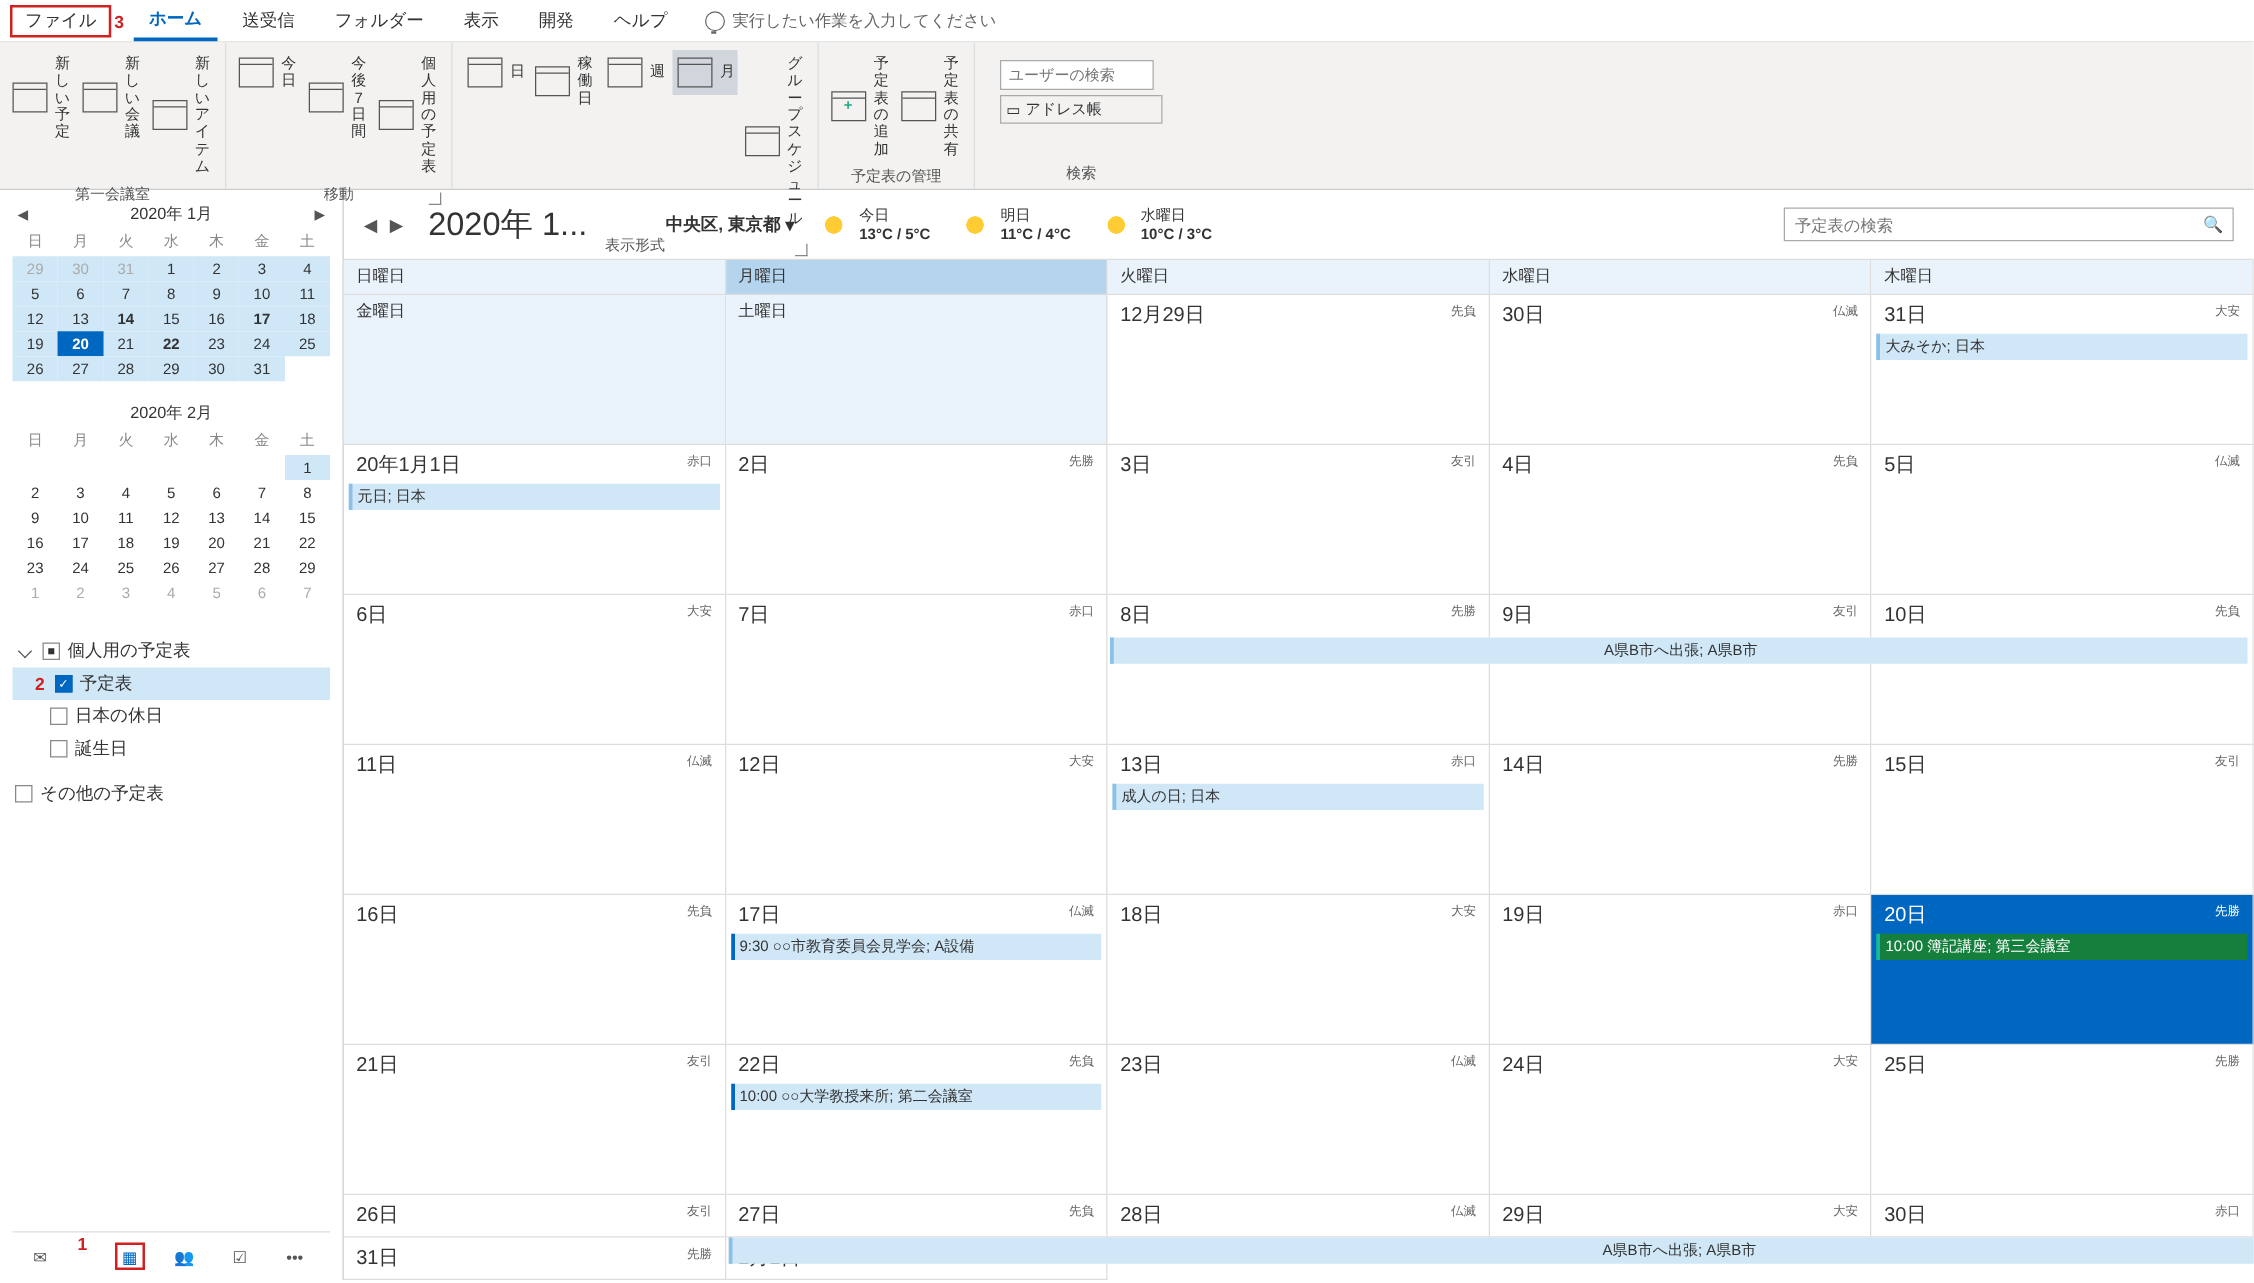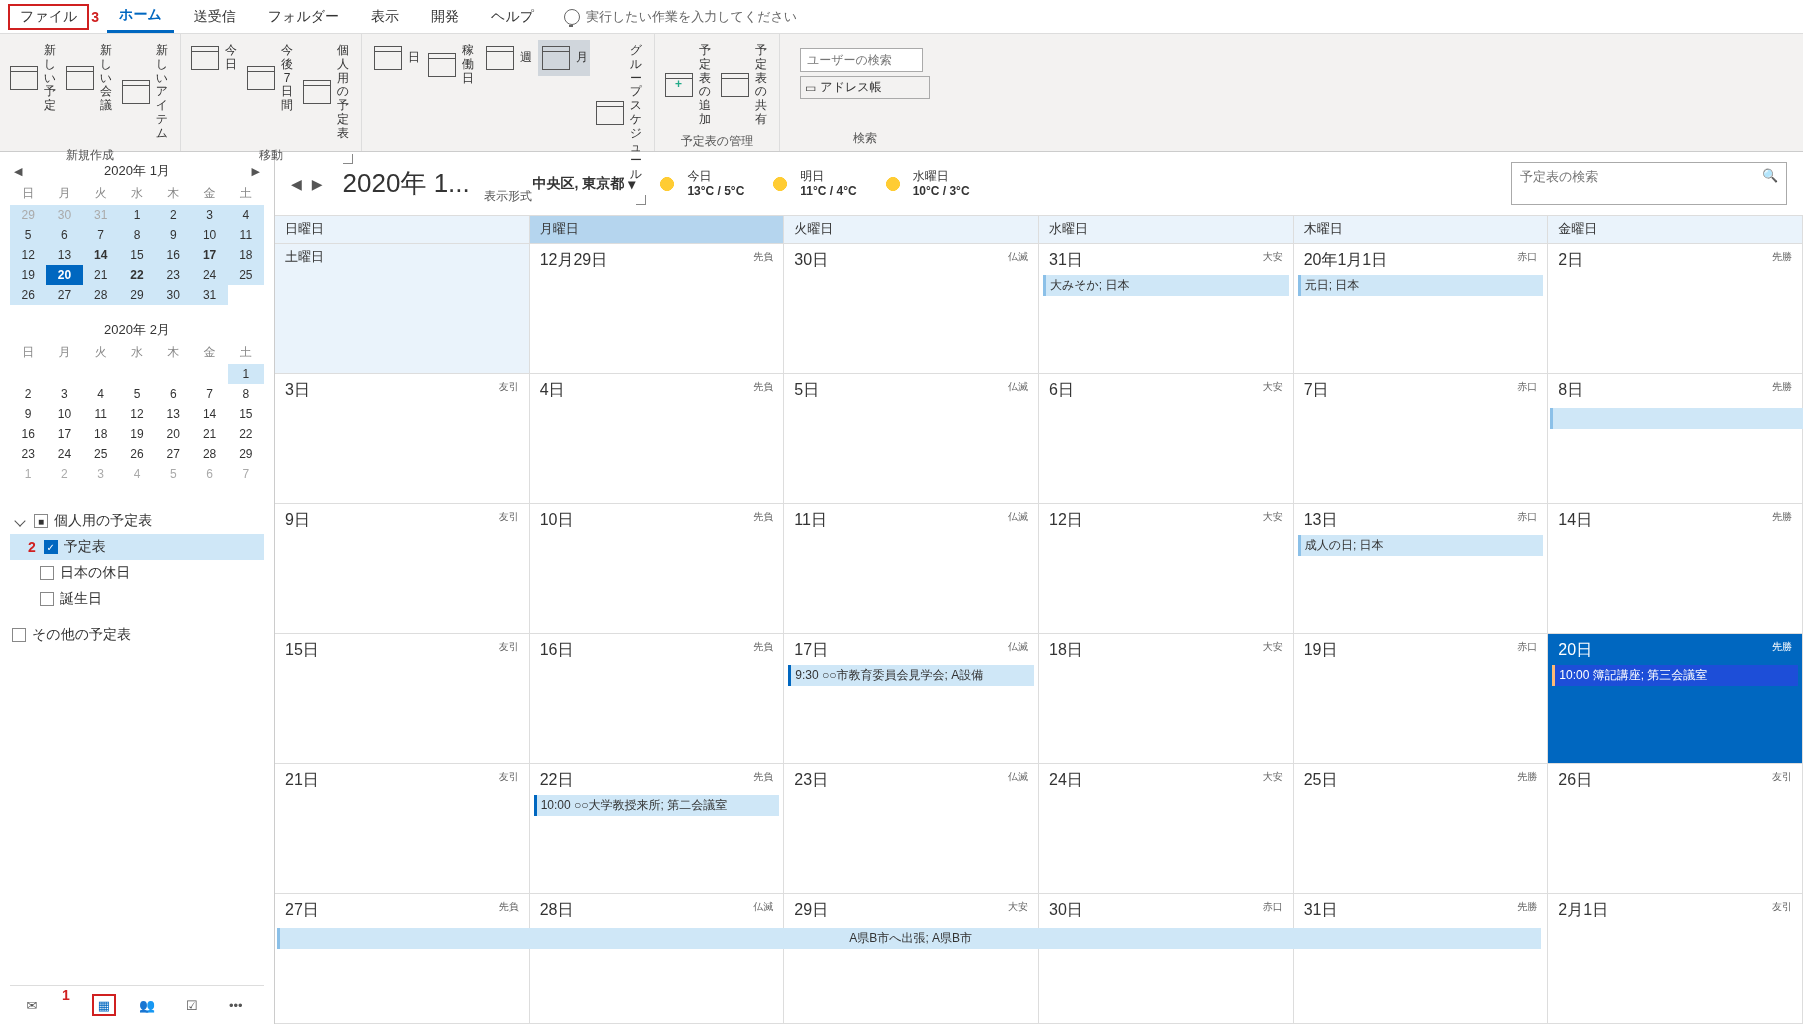--- a/index.html
+++ b/index.html
@@ -67,36 +67,36 @@
 .chead { display: flex; align-items: center; padding: 10px 16px; gap: 20px; }
 .chead-nav { display: flex; gap: 10px; color: #555; }
 .chead-nav span { cursor: pointer; font-size: 14px; }
 .chead-title { font-size: 26px; color: #333; min-width: 170px; }
 .chead-loc { font-size: 14px; font-weight: 600; display: flex; align-items: center; gap: 4px; }
 .weather { display: flex; gap: 24px; align-items: center; }
 .wday { display: flex; gap: 8px; align-items: center; }
 .wtext { font-size: 12px; line-height: 1.2; }
 .wtext b { font-weight: 600; }
 .csearch { margin-left: auto; position: relative; }
-.csearch input { width: 276px; padding: 6px 30px 20px 8px; border: 1px solid #aaa; font-size: 13px; }
+.csearch input { width: 360px; padding: 6px 30px 4px 8px; border: 1px solid #aaa; font-size: 13px; }
 .csearch .mag { position: absolute; right: 8px; top: 6px; color: #666; }
 
 
-.calgrid { flex: 1; display: grid; grid-template-columns: repeat(6, 1fr); grid-template-rows: 28px repeat(6, 1fr); border-top: 1px solid #ddd; }
+.calgrid { flex: 1; display: grid; grid-template-columns: repeat(5, 1fr); grid-template-rows: 28px repeat(6, 1fr); border-top: 1px solid #ddd; }
 .cgh { background: #eaf3fb; border-right: 1px solid #ddd; border-bottom: 1px solid #ddd; padding: 4px 10px; font-size: 13px; }
 .cgh.mon { background: #b5d5ee; }
 .cell { border-right: 1px solid #ddd; border-bottom: 1px solid #ddd; padding: 4px; position: relative; }
 .cell-head { display: flex; justify-content: space-between; font-size: 16px; padding: 2px 6px; }
 .cell.today { background: #0067c0; color: #fff; }
 .cell.today .cell-head { color: #fff; }
 .rokuyou { font-size: 10px; color: #666; }
 .cell.today .rokuyou { color: #fff; }
 .event { background: #cfe7f7; border-left: 3px solid #0067c0; padding: 2px 4px; margin: 2px 0; font-size: 12px; overflow: hidden; }
 .event.light { border-left: 3px solid #8bc0e8; }
-.cell.today .event { background: #1d4ed8; border-left: 3px solid #fdba74; color: #fff; }
+.cell.today .event { background: #15803d; border-left: 3px solid #14b8a6; color: #fff; }
 
 
 .svg-cal { width: 28px; height: 24px; border: 1.5px solid #555; position: relative; }
 .svg-cal::before { content: ""; position: absolute; top: 4px; left: 0; right: 0; border-top: 1.5px solid #555; }
 .svg-plus { position: relative; }
 .svg-plus::after { content: "+"; position: absolute; top: 6px; left: 10px; color: #2a8; font-weight: bold; }
 .sun-icon { width: 24px; height: 24px; background: radial-gradient(circle, #ffcc33 40%, transparent 42%); position: relative; }
 </style>
 </head>
 <body>
@@ -134,21 +134,21 @@
 会議</span>
         </div>
       <div class="rbtn">
           <span class="rbtn-icon">
             <span class="svg-cal"></span>
           </span>
           <span class="rbtn-label">新しい
 アイテム</span>
         </div>
     </div>
-    <div class="rgroup-label">新規作成</div>
+    <div class="rgroup-label">第一会議室</div>
   </div>
   <div class="rgroup">
     <div class="rgroup-items">
       <div class="rbtn">
           <span class="rbtn-icon">
             <span class="svg-cal"></span>
           </span>
           <span class="rbtn-label">今日</span>
         </div>
       <div class="rbtn">

